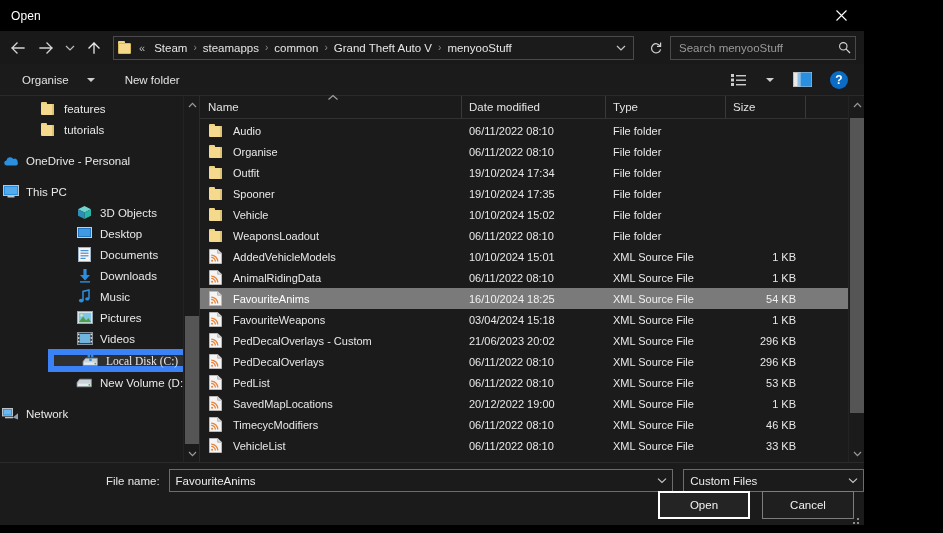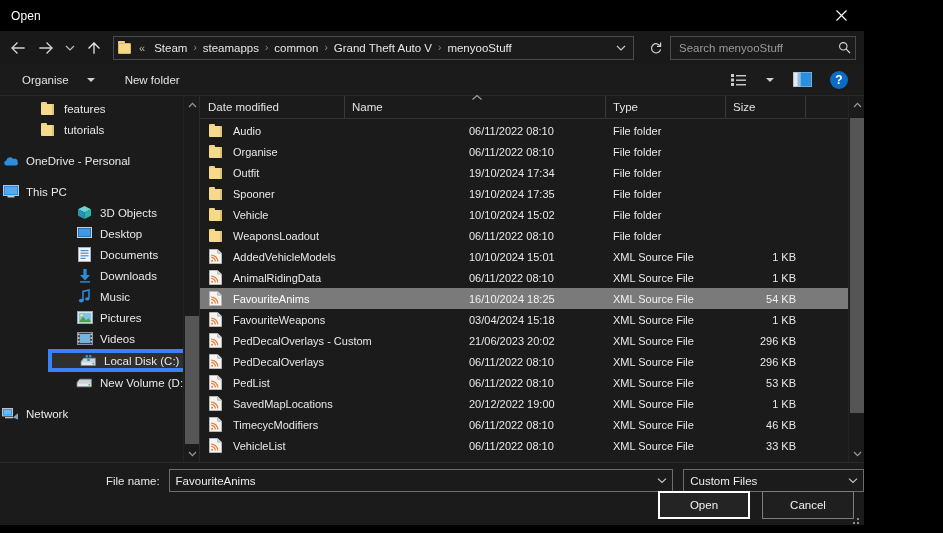--- a/index.html
+++ b/index.html
@@ -141,21 +141,21 @@
     overflow: hidden;
   }
   .tree { padding-top: 2px; }
   .tree-item {
     height: 21px; display: flex; align-items: center;
     padding-left: 2px; color: #e8e8e8; font-size: 11.5px;
     white-space: nowrap;
   }
   .tree-item.indent1 { padding-left: 28px; margin-left: 48px; }
   .tree-item.indent2 { padding-left: 40px; }
-  .tree-item.selected { background: #2f2f2f; border: 4px solid #3b82f6; height: 23px; }
+  .tree-item.selected { background: #2f2f2f; border: 6px solid #3b82f6; height: 23px; font-family: Liberation Serif, serif; }
   .tree-item .ico {
     width: 17px; height: 16px; margin-right: 7px; flex: 0 0 auto;
     display: flex; align-items: center; justify-content: center;
   }
   .tree-gap { height: 10px; }
 
   
   .fi { position: relative; width: 15px; height: 13px; }
   .fi .t { position: absolute; left: 0; top: 0; width: 6px; height: 3px; background: #efd27f; border-radius: 1px 1px 0 0; }
   .fi .b { position: absolute; left: 0; top: 2px; width: 13px; height: 11px; background: #f5da8e; border-radius: 0 1px 1px 1px; }
@@ -560,30 +560,30 @@
           <svg width="9" height="6" viewBox="0 0 9 6">
             <path d="M1 1 L4.5 4.7 L8 1" stroke="#9a9a9a" stroke-width="1.2" fill="none"></path>
           </svg>
         </div>
       </div>
     </div>
 
     <div class="filelist">
 
       <div class="headerrow">
-        <div class="hcell c-date">
-          <span>Date modified</span>
-        </div>
         <div class="hcell c-name">
           <span>Name</span>
           <span class="sortmark">
             <svg width="12" height="7" viewBox="0 0 12 7">
               <path d="M1.5 5.5 L6 1.5 L10.5 5.5" stroke="#9f9f9f" stroke-width="1.2" fill="none"></path>
             </svg>
           </span>
+        </div>
+        <div class="hcell c-date">
+          <span>Date modified</span>
         </div>
         <div class="hcell c-type">
           <span>Type</span>
         </div>
         <div class="hcell c-size">
           <span>Size</span>
         </div>
         <div class="hcell c-rest"></div>
       </div>
 

